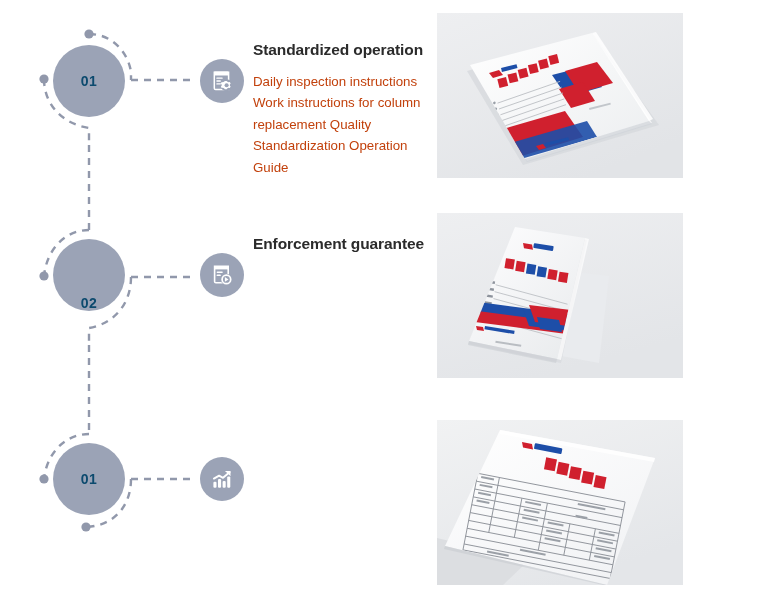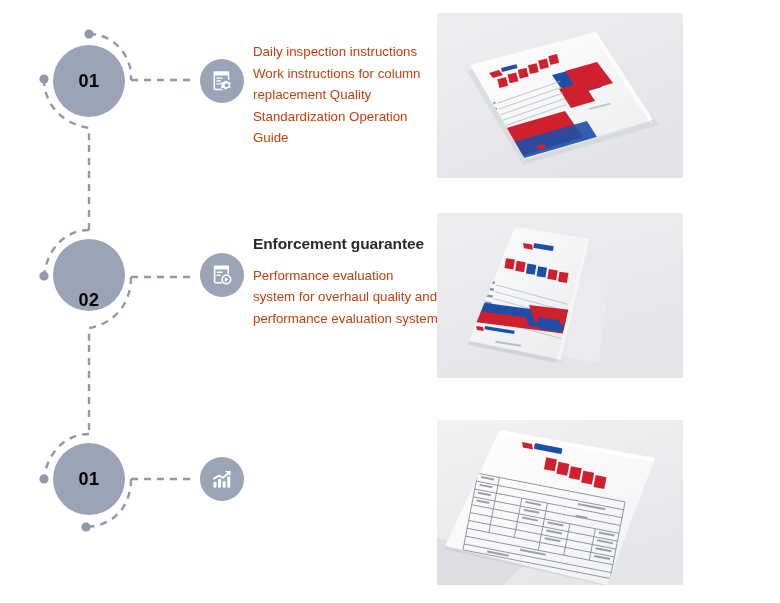--- a/index.html
+++ b/index.html
@@ -48,22 +48,22 @@
     border-radius: 50%;
     background: #9ba3b6;
     display: flex;
     align-items: center;
     justify-content: center;
   }
   .step-1 .num-circle { top: 45px; }
   .step-2 .num-circle { top: 43px; align-items: flex-end; }
   .step-3 .num-circle { top: 43px; }
   .num-text {
-    color: #000000;
-    font-size: 18px;
+    color: #0c4a6e;
+    font-size: 14px;
     font-weight: bold;
     letter-spacing: 0.5px;
     font-family: "Liberation Sans", sans-serif;
   }
 
   
   .icon-circle {
     position: absolute;
     left: 200px;
     width: 44px;
@@ -176,20 +176,21 @@
         <rect fill="#ffffff" x="6.3" y="8.4" width="6.4" height="1.4" rx=".6"></rect>
         <rect fill="#ffffff" x="6.3" y="11.3" width="4.6" height="1.4" rx=".6"></rect>
         <rect fill="#ffffff" x="6.3" y="14.2" width="5.4" height="1.4" rx=".6"></rect>
         <circle fill="#9ba3b6" cx="16.6" cy="16.3" r="6"></circle>
         <path fill="#ffffff" d="M16.6 11.9l.9.9a4.4 4.4 0 011.1.45l1.2-.25.85 1.47-.8.95c.05.2.07.4.07.62s-.02.42-.07.62l.8.95-.85 1.47-1.2-.25c-.34.2-.71.35-1.1.45l-.9.9h-1.7l-.9-.9a4.4 4.4 0 01-1.1-.45l-1.2.25-.85-1.47.8-.95a3.6 3.6 0 010-1.24l-.8-.95.85-1.47 1.2.25c.34-.2.71-.35 1.1-.45l.9-.9z"></path>
         <circle fill="#9ba3b6" cx="16.6" cy="16.3" r="2.05"></circle>
       </svg>
     </div>
 
     <div class="text-block">
+      <h3 class="step-title">Standardized operation</h3>
       <p class="step-body">Daily inspection instructions Work instructions for column replacement Quality Standardization Operation Guide</p>
     </div>
   </div>
 
   <div class="step step-2">
     <div class="num-circle">
       <span class="num-text">02</span>
     </div>
 
     <div class="icon-circle">
@@ -201,21 +202,20 @@
         <rect fill="#ffffff" x="6.6" y="8.5" width="6.2" height="1.5" rx=".7"></rect>
         <rect fill="#ffffff" x="6.6" y="11.6" width="4.2" height="1.5" rx=".7"></rect>
         <circle fill="#9ba3b6" cx="16.4" cy="16.4" r="5.6"></circle>
         <circle fill="none" stroke="#ffffff" stroke-width="1.7" cx="16.4" cy="16.4" r="4.3"></circle>
         <path fill="#ffffff" d="M14.9 14.1l3.6 2.3-3.6 2.3z"></path>
       </svg>
     </div>
 
     <div class="text-block">
       <h3 class="step-title">Enforcement guarantee</h3>
-      <p class="step-body">Performance evaluation system for overhaul quality and performance evaluation system</p>
     </div>
   </div>
 
   <div class="step step-3">
     <div class="num-circle">
       <span class="num-text">01</span>
     </div>
 
     <div class="icon-circle">
       <span class="sr-only">bar-chart-arrow-icon</span>

